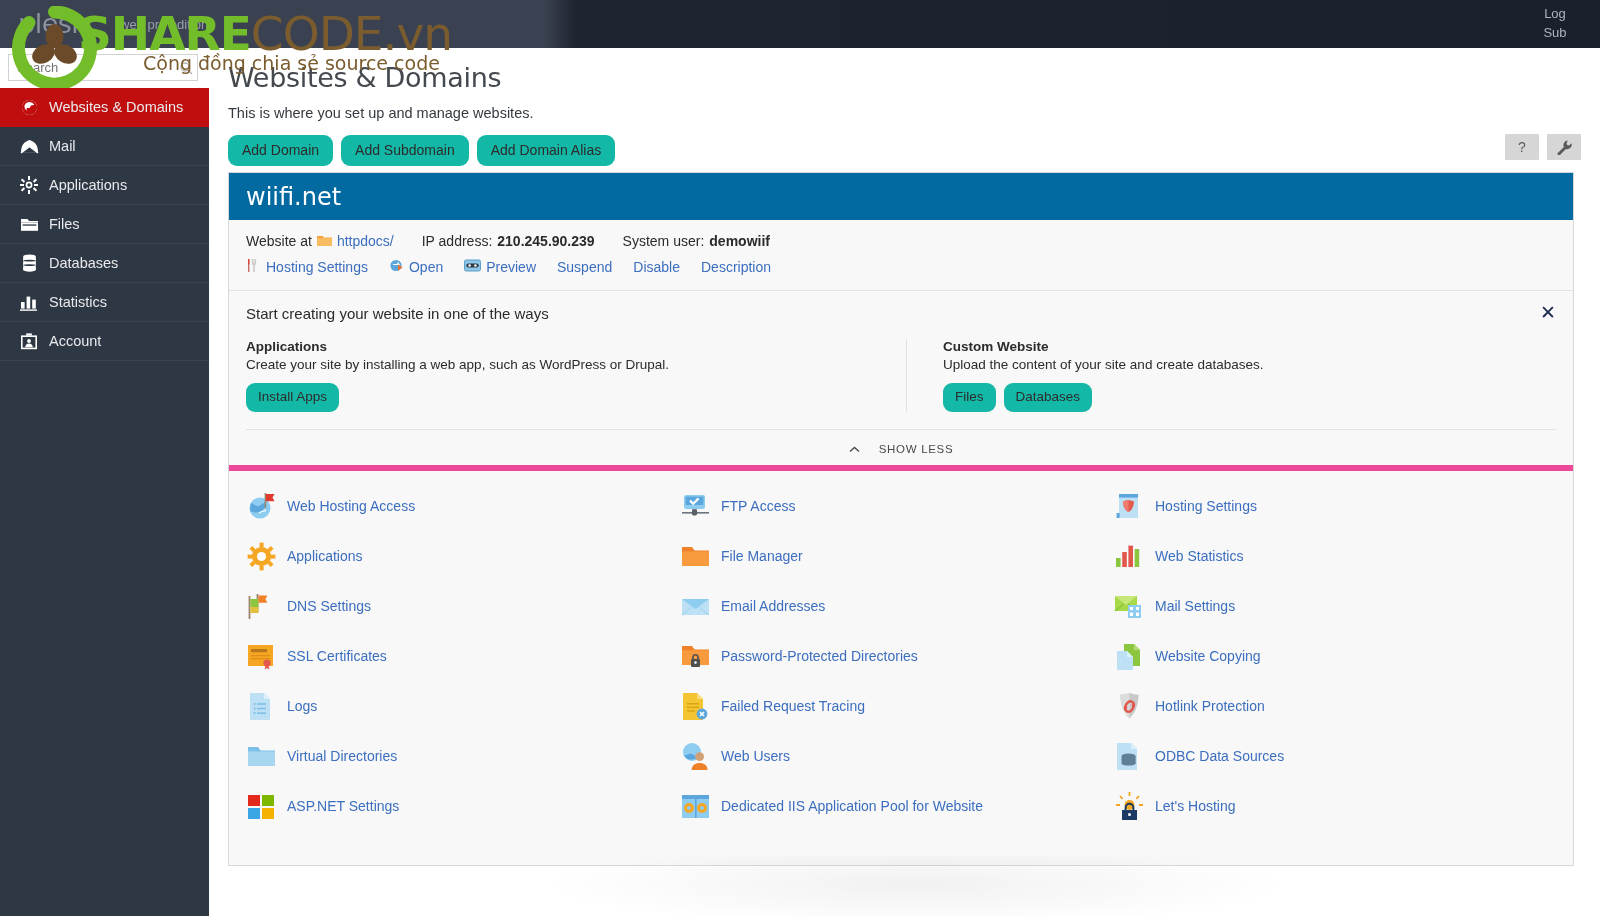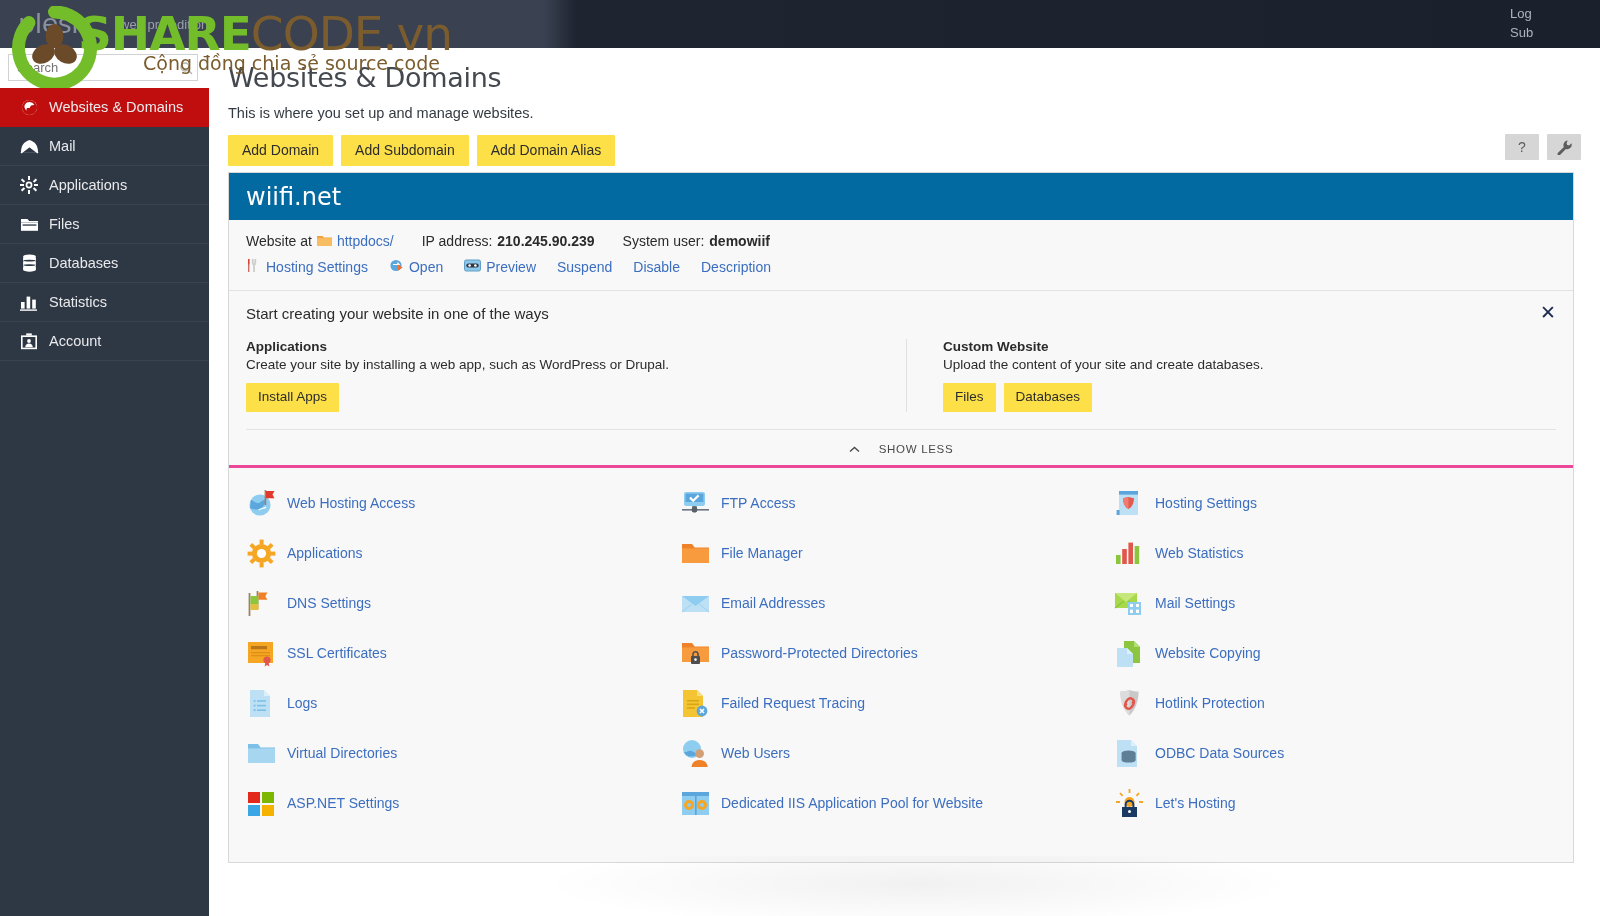--- a/index.html
+++ b/index.html
@@ -20,21 +20,21 @@
   .plesk-logo {
     position: absolute; left: 18px; top: 8px;
     color: #8c929d; font-size: 27px; letter-spacing: -0.5px;
     font-family: "DejaVu Sans", sans-serif;
   }
   .topbar-tagline {
     position: absolute; left: 120px; top: 17px;
     color: #9aa0ab; font-size: 13px;
   }
   .topbar-right {
-    position: absolute; right: 0px; top: 4px; text-align: left;
+    position: absolute; right: 0px; top: 4px; text-align: center;
     color: #aeb4be; font-size: 13px; line-height: 19px; width: 90px;
     overflow: hidden;
   }
   .topbar-right div { white-space: nowrap; }
 
   
   .search-wrap {
     position: absolute; left: 0px; top: 48px; width: 209px; height: 40px;
     background: #ffffff; z-index: 2;
   }
@@ -73,21 +73,21 @@
   .page-title {
     position: absolute; left: 19px; top: 14px;
     font-size: 27px; color: #43494f; font-weight: normal;
     font-family: "DejaVu Sans", sans-serif; letter-spacing: -0.3px;
   }
   .page-sub {
     position: absolute; left: 19px; top: 57px; font-size: 14.5px; color: #333a41;
   }
   .btnrow { position: absolute; left: 19px; top: 87px; display: flex; gap: 8px; }
   .btn {
-    background: #fde047; border: none; border-radius: 1px;
+    background: #14b8a6; border: none; border-radius: 9px;
     padding: 7px 14px 8px; font-size: 14px; color: #2c2c2c; cursor: pointer;
     font-family: "Liberation Sans", sans-serif; line-height: 16px;
   }
   .btn.sm { padding: 6px 12px 7px; font-size: 13.5px; }
 
   .tools-right { position: absolute; right: 19px; top: 86px; display: flex; gap: 8px; }
   .icon-btn {
     width: 34px; height: 26px; background: #d6d6d6; border: none; cursor: pointer;
     display: flex; align-items: center; justify-content: center;
     color: #5c5c5c; font-size: 14px; border-radius: 1px;
@@ -138,21 +138,21 @@
   }
   .showless {
     font-size: 11.5px; letter-spacing: 0.7px; color: #4a4a4a; cursor: pointer;
     display: inline-flex; align-items: center; gap: 19px;
   }
   .chev-up { display: inline-block; }
 
   
   .tool-grid {
     display: grid; grid-template-columns: 434px 434px 1fr;
-    padding: 10px 0 34px 17px; border-top: 3px solid #ec4899;
+    padding: 10px 0 34px 17px; border-top: 6px solid #ec4899;
   }
   .tool {
     display: flex; align-items: center; height: 50px; gap: 10px; cursor: pointer;
   }
   .tool-ico { width: 31px; height: 31px; flex: 0 0 31px; position: relative; }
   .tool-ico svg { display: block; }
   .tool-label { font-size: 14px; color: #3c6ebf; }
 
   
   .wm {

